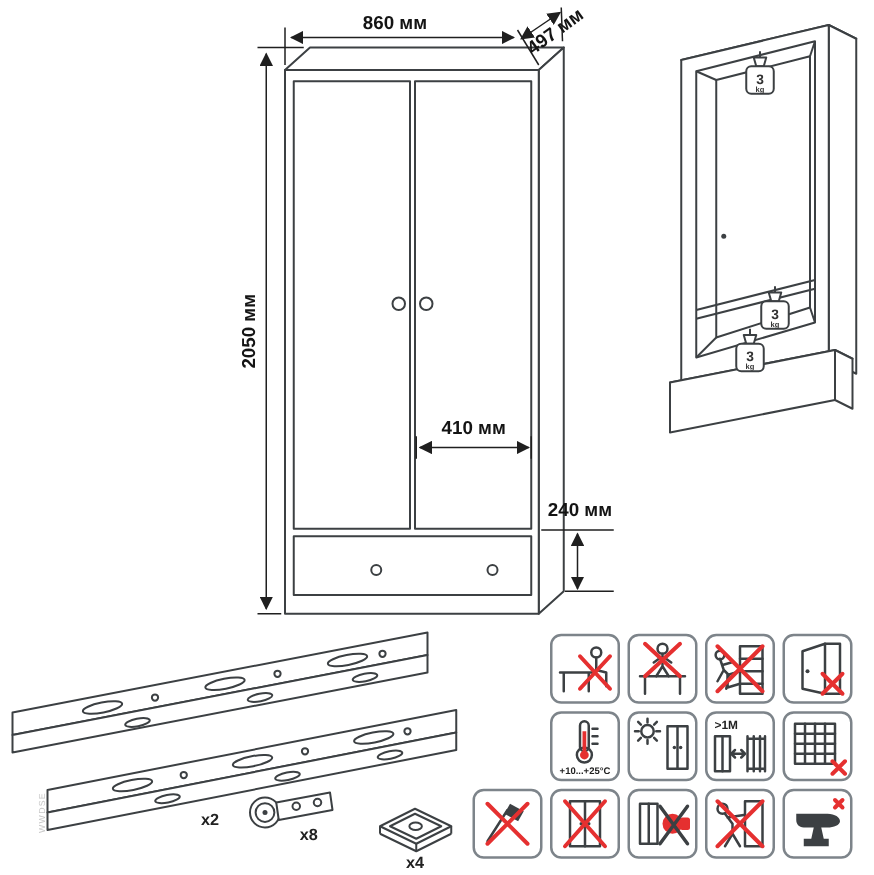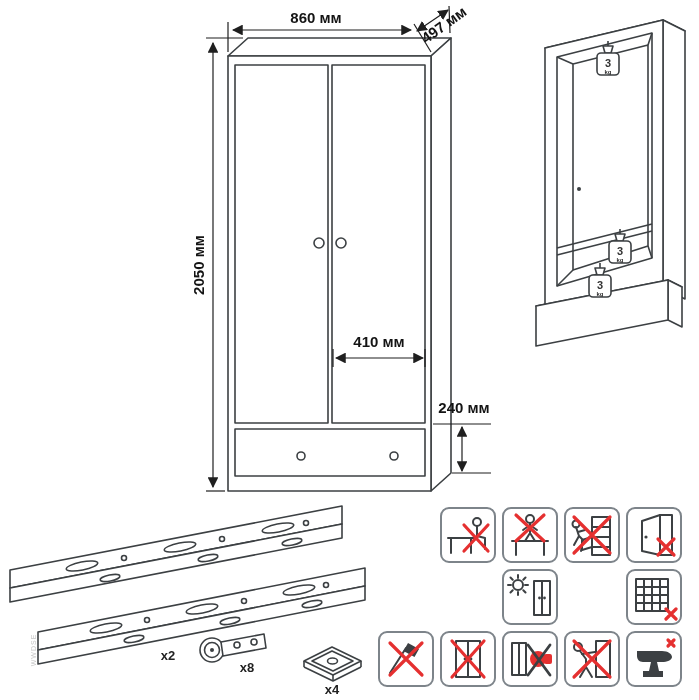--- a/index.html
+++ b/index.html
@@ -212,30 +212,49 @@
   </div>
   <div class="tile" style="left:626px;top:507px">
     <svg viewBox="0 0 48 48">
       <path class="ic" d="M30,4 H42 V44 H30"></path>
       <polygon class="ic" points="30,4 12,10 12,40 30,44"></polygon>
       <circle class="icf" cx="16" cy="26" r="1.6"></circle>
       <path class="rx" d="M28,28 L44,44 M44,28 L28,44"></path>
     </svg>
   </div>
 
+  <div class="tile" style="left:440px;top:569px">
+    <svg viewBox="0 0 48 48">
+      <rect class="ic" x="20" y="4" width="7" height="24" rx="3.5"></rect>
+      <circle class="ic" cx="23.5" cy="31" r="6"></circle>
+      <line x1="23.5" y1="12" x2="23.5" y2="29" stroke="#e53030" stroke-width="3"></line>
+      <circle class="rf" cx="23.5" cy="31" r="3.5"></circle>
+      <path class="ic" d="M30,10 h4 M30,16 h4 M30,22 h4" stroke-width="1.5"></path>
+      <text class="it-small" x="24" y="46" text-anchor="middle">+10...+25°C</text>
+    </svg>
+  </div>
   <div class="tile" style="left:502px;top:569px">
     <svg viewBox="0 0 48 48">
       <circle class="ic" cx="12" cy="12" r="5"></circle>
       <path class="ic" d="M12,2 V5 M12,19 V22 M2,12 H5 M19,12 H22 M4.5,4.5 l2.2,2.2 M17.3,17.3 l2.2,2.2 M19.5,4.5 l-2.2,2.2 M6.7,17.3 l-2.2,2.2" stroke-width="1.6"></path>
       <rect class="ic" x="28" y="8" width="16" height="34"></rect>
       <line class="ic" x1="36" y1="8" x2="36" y2="42"></line>
       <circle class="icf" cx="33.5" cy="25" r="1.4"></circle>
       <circle class="icf" cx="38.5" cy="25" r="1.4"></circle>
     </svg>
   </div>
+  <div class="tile" style="left:564px;top:569px">
+    <svg viewBox="0 0 48 48">
+      <text class="it" x="13" y="10" text-anchor="middle">&gt;1M</text>
+      <rect class="ic" x="4" y="16" width="12" height="28"></rect>
+      <line class="ic" x1="10" y1="16" x2="10" y2="44" stroke-width="1.2"></line>
+      <path class="ic" d="M30,16 V44 M35,16 V44 M40,16 V44 M44,16 V44 M30,18 H44 M30,42 H44" stroke-width="1.6"></path>
+      <path class="ic" d="M18,30 H27 M20,27 l-3,3 3,3 M25,27 l3,3 -3,3" stroke-width="1.6"></path>
+    </svg>
+  </div>
   <div class="tile" style="left:626px;top:569px">
     <svg viewBox="0 0 48 48">
       <rect class="ic" x="6" y="6" width="32" height="32"></rect>
       <path class="ic" d="M14,6 V38 M22,6 V38 M30,6 V38 M6,14 H38 M6,22 H38 M6,30 H38" stroke-width="1.4"></path>
       <path class="rx" d="M36,36 L46,46 M46,36 L36,46" stroke-width="2.6"></path>
     </svg>
   </div>
 
   <div class="tile" style="left:378px;top:631px">
     <svg viewBox="0 0 48 48">

